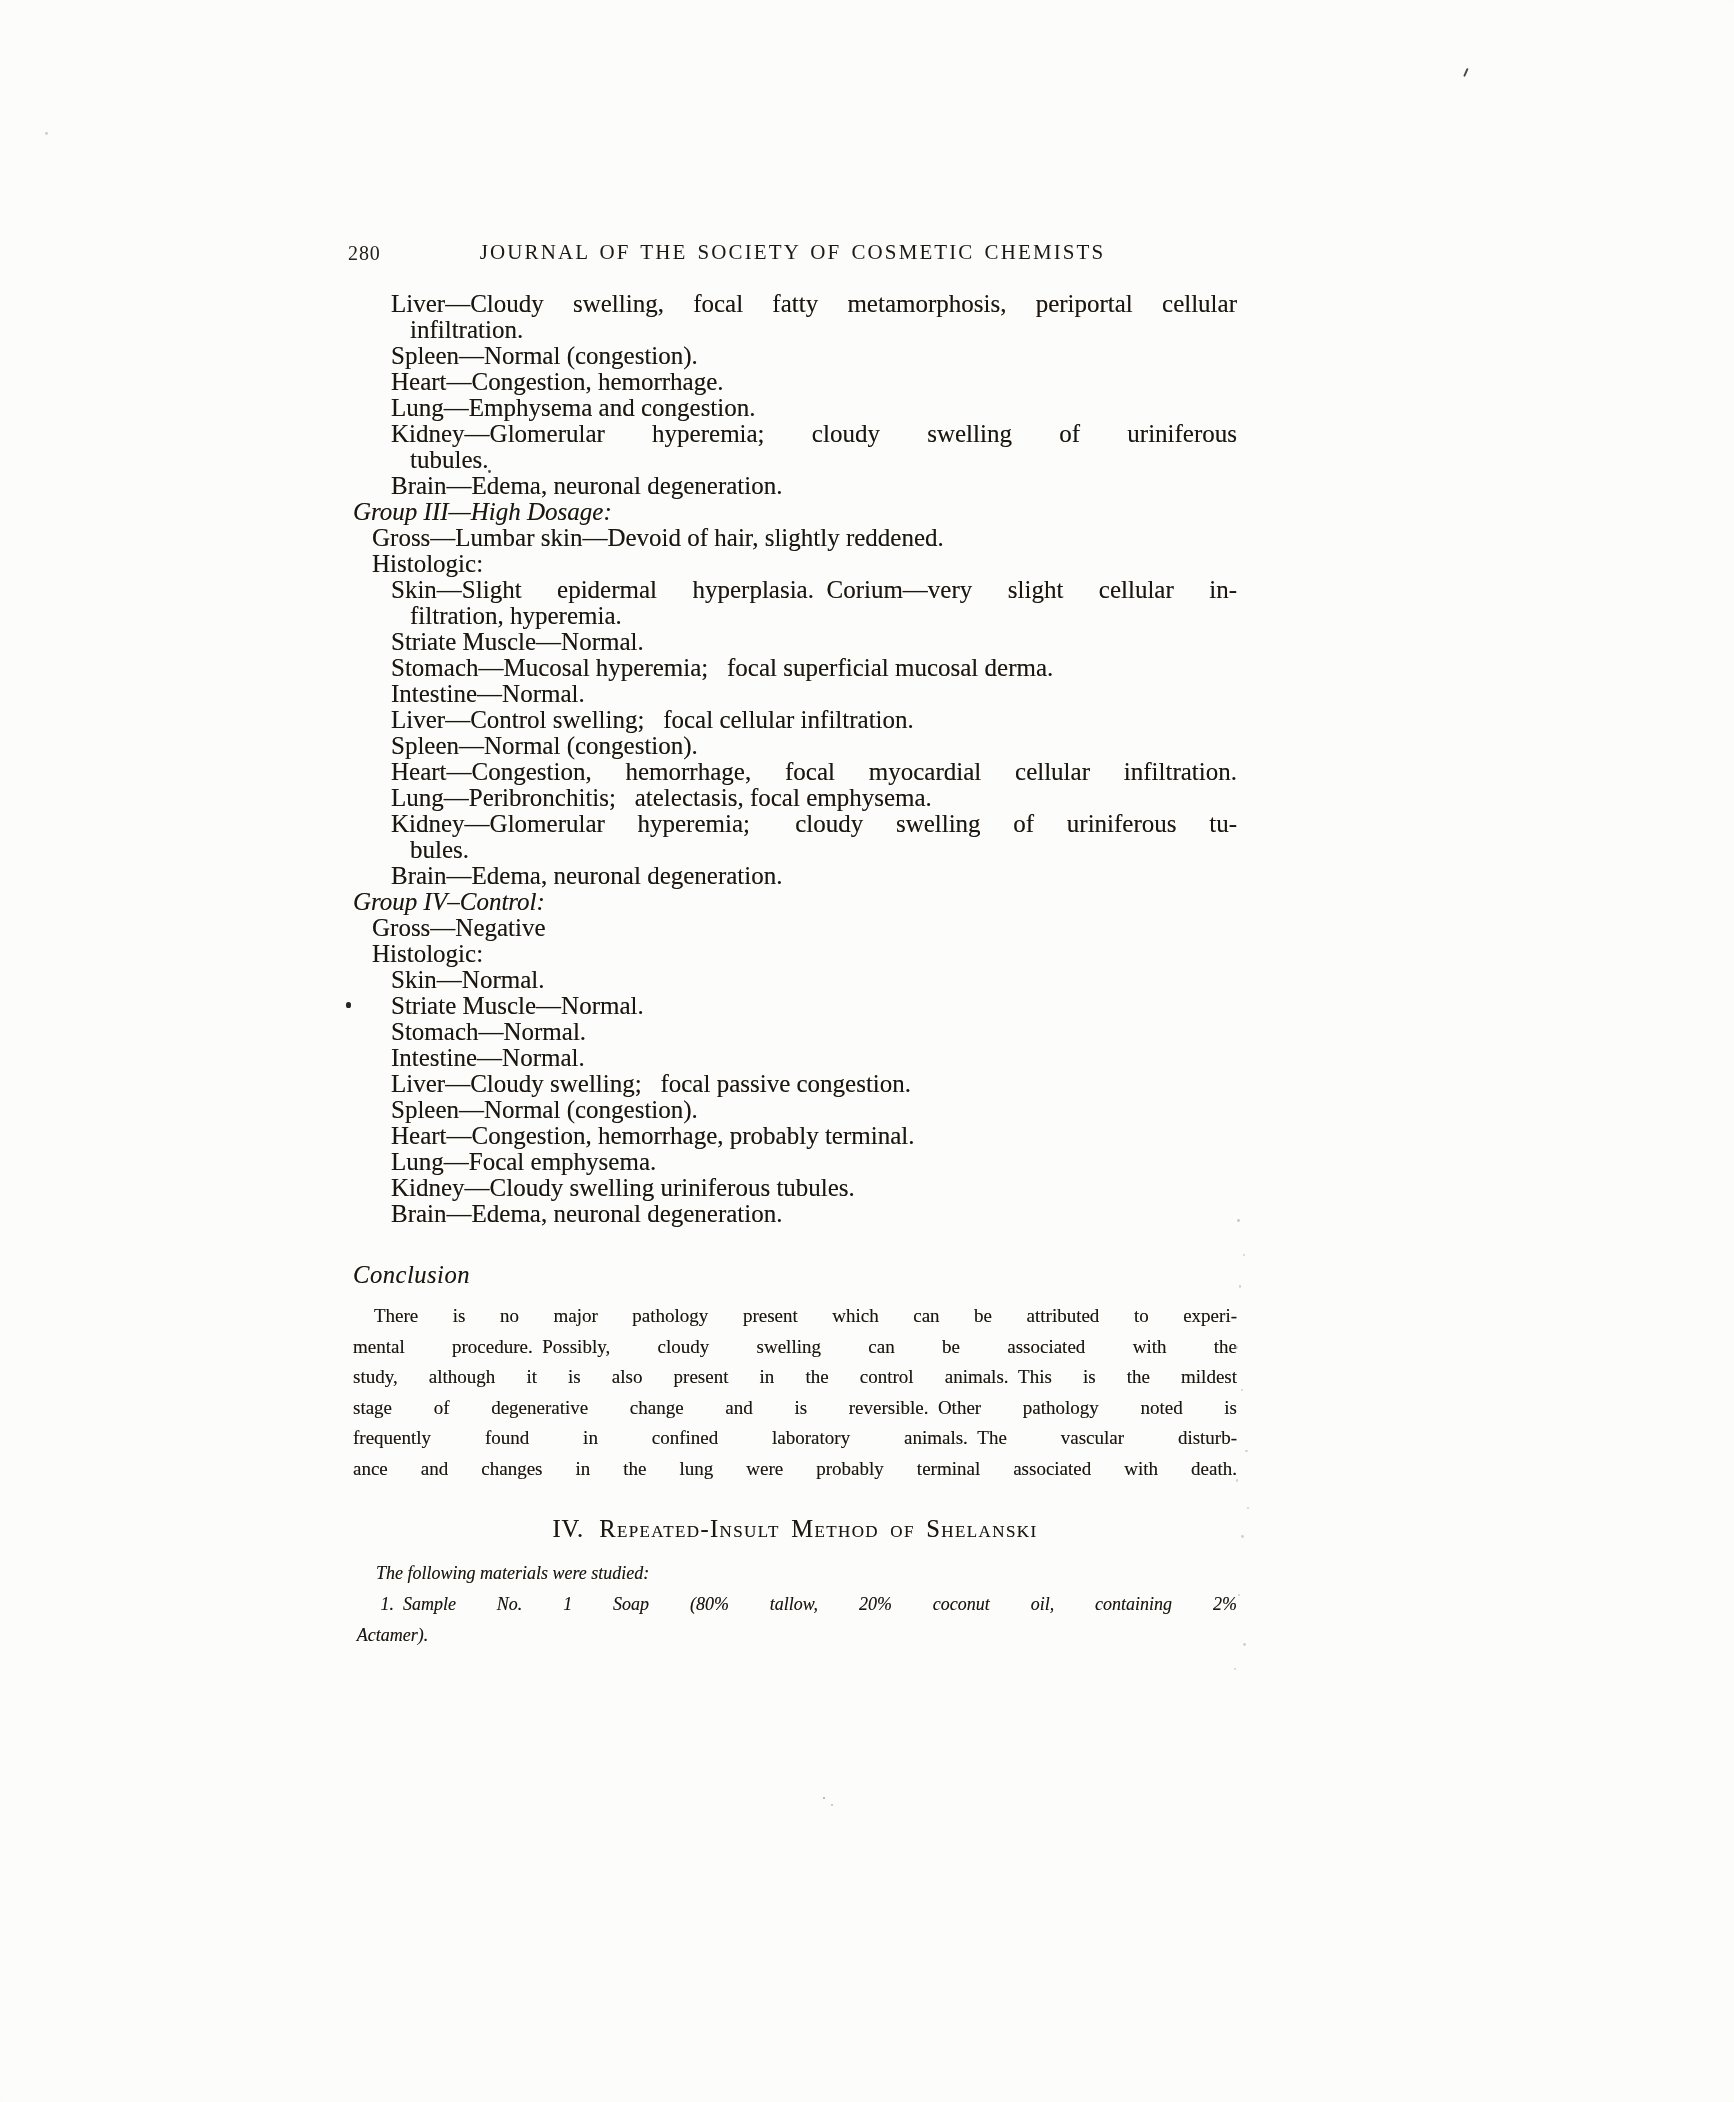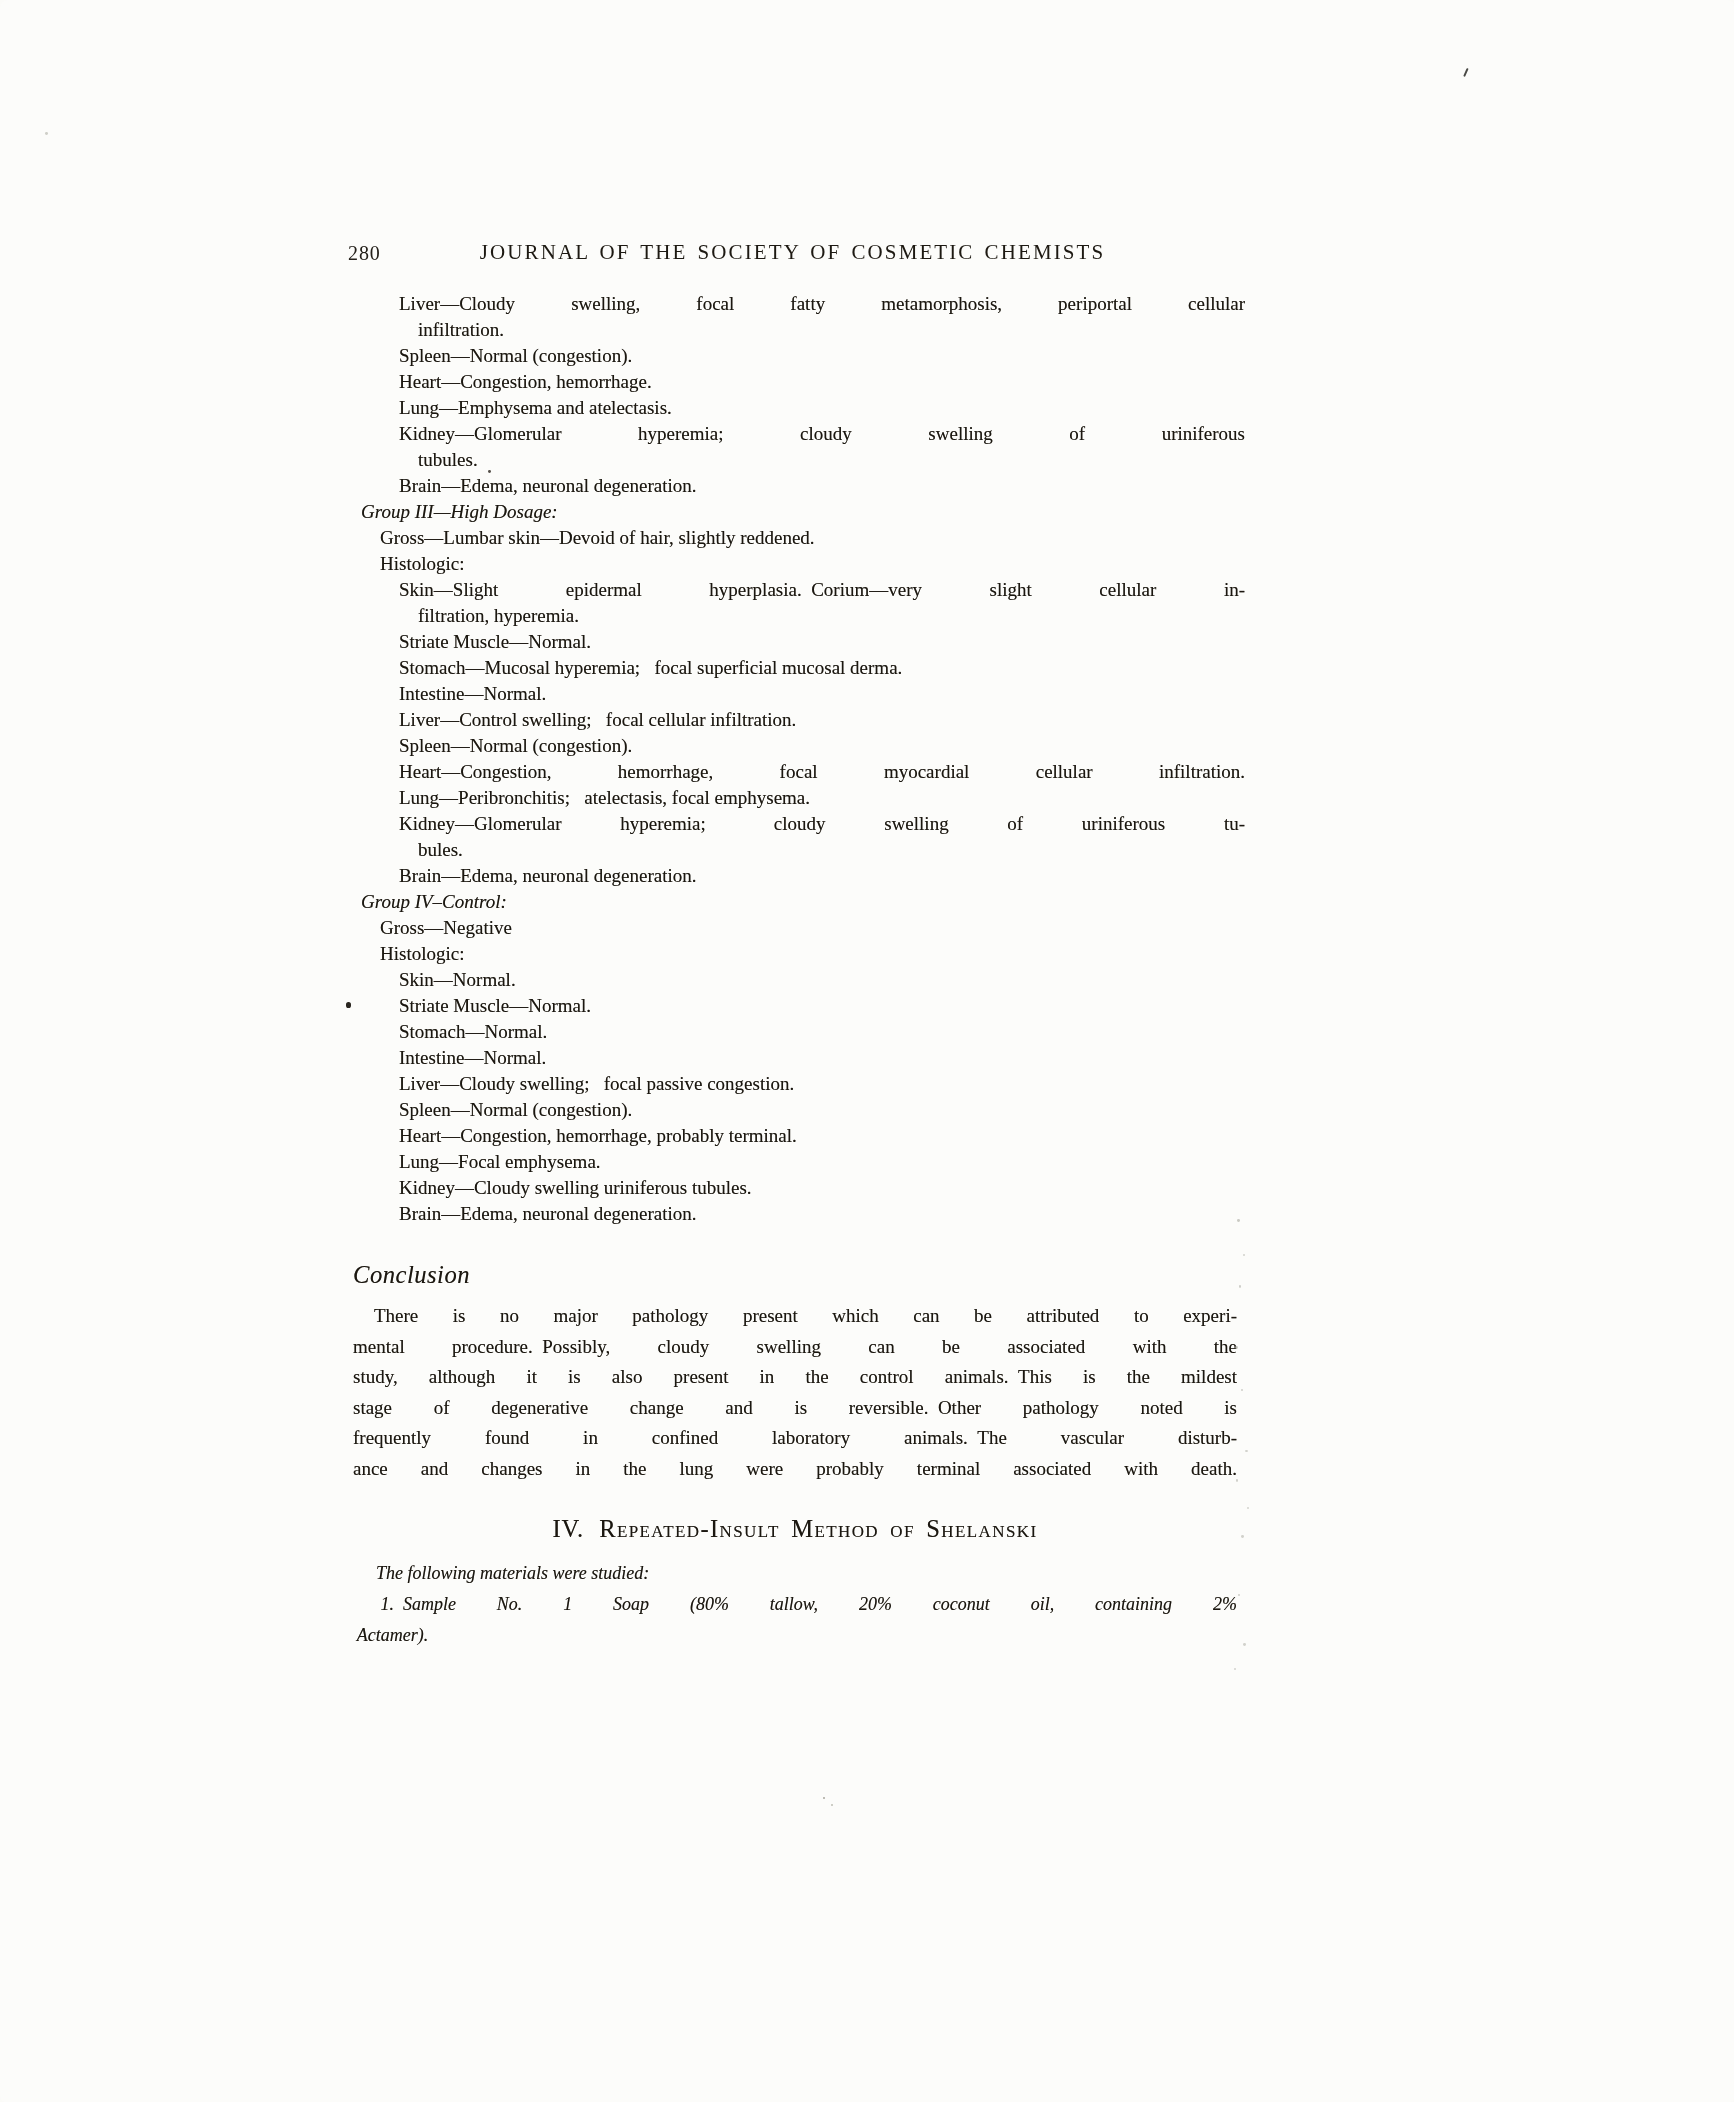--- a/index.html
+++ b/index.html
@@ -22,23 +22,22 @@
     font-size:20px;letter-spacing:0.9px;color:#24201a;
   }
   .jtitle{
     position:absolute;left:50%;transform:translateX(-50%);
     white-space:nowrap;
     font-size:21px;letter-spacing:2.1px;word-spacing:2.8px;color:#1d1912;
   }
   
   .report{
     position:absolute;left:353px;top:291px;width:884px;
-    font-size:19px;line-height:26px;
+    font-size:25px;line-height:26px;
     text-shadow:0 0 0.5px rgba(20,15,5,.45);
-    margin-left:8px;
   }
   .rline{white-space:nowrap;}
   .rline.justify{white-space:normal;text-align:justify;text-align-last:justify;}
   .report .ind0{padding-left:0;}
   .report .ind1{padding-left:19px;}
   .report .ind2{padding-left:38px;}
   .report .ind3{padding-left:57px;}
   .italic{font-style:italic;}
   
   .conclusion-heading{
@@ -91,21 +90,21 @@
   <div class="header">
     <span class="pagenum">280</span>
     <span class="jtitle">JOURNAL OF THE SOCIETY OF COSMETIC CHEMISTS</span>
   </div>
 
   <div class="report" id="report-list">
       <div class="rline ind2 justify">Liver—Cloudy swelling, focal fatty metamorphosis, periportal cellular</div>
       <div class="rline ind3">infiltration.</div>
       <div class="rline ind2">Spleen—Normal (congestion).</div>
       <div class="rline ind2">Heart—Congestion, hemorrhage.</div>
-      <div class="rline ind2">Lung—Emphysema and atelectasis.</div>
+      <div class="rline ind2">Lung—Emphysema and congestion.</div>
       <div class="rline ind2 justify">Kidney—Glomerular hyperemia; cloudy swelling of uriniferous</div>
       <div class="rline ind3">tubules.</div>
       <div class="rline ind2">Brain—Edema, neuronal degeneration.</div>
       <div class="rline ind0 italic">Group III—High Dosage:</div>
       <div class="rline ind1">Gross—Lumbar skin—Devoid of hair, slightly reddened.</div>
       <div class="rline ind1">Histologic:</div>
       <div class="rline ind2 justify">Skin—Slight epidermal hyperplasia. Corium—very slight cellular in-</div>
       <div class="rline ind3">filtration, hyperemia.</div>
       <div class="rline ind2">Striate Muscle—Normal.</div>
       <div class="rline ind2">Stomach—Mucosal hyperemia;  focal superficial mucosal derma.</div>

